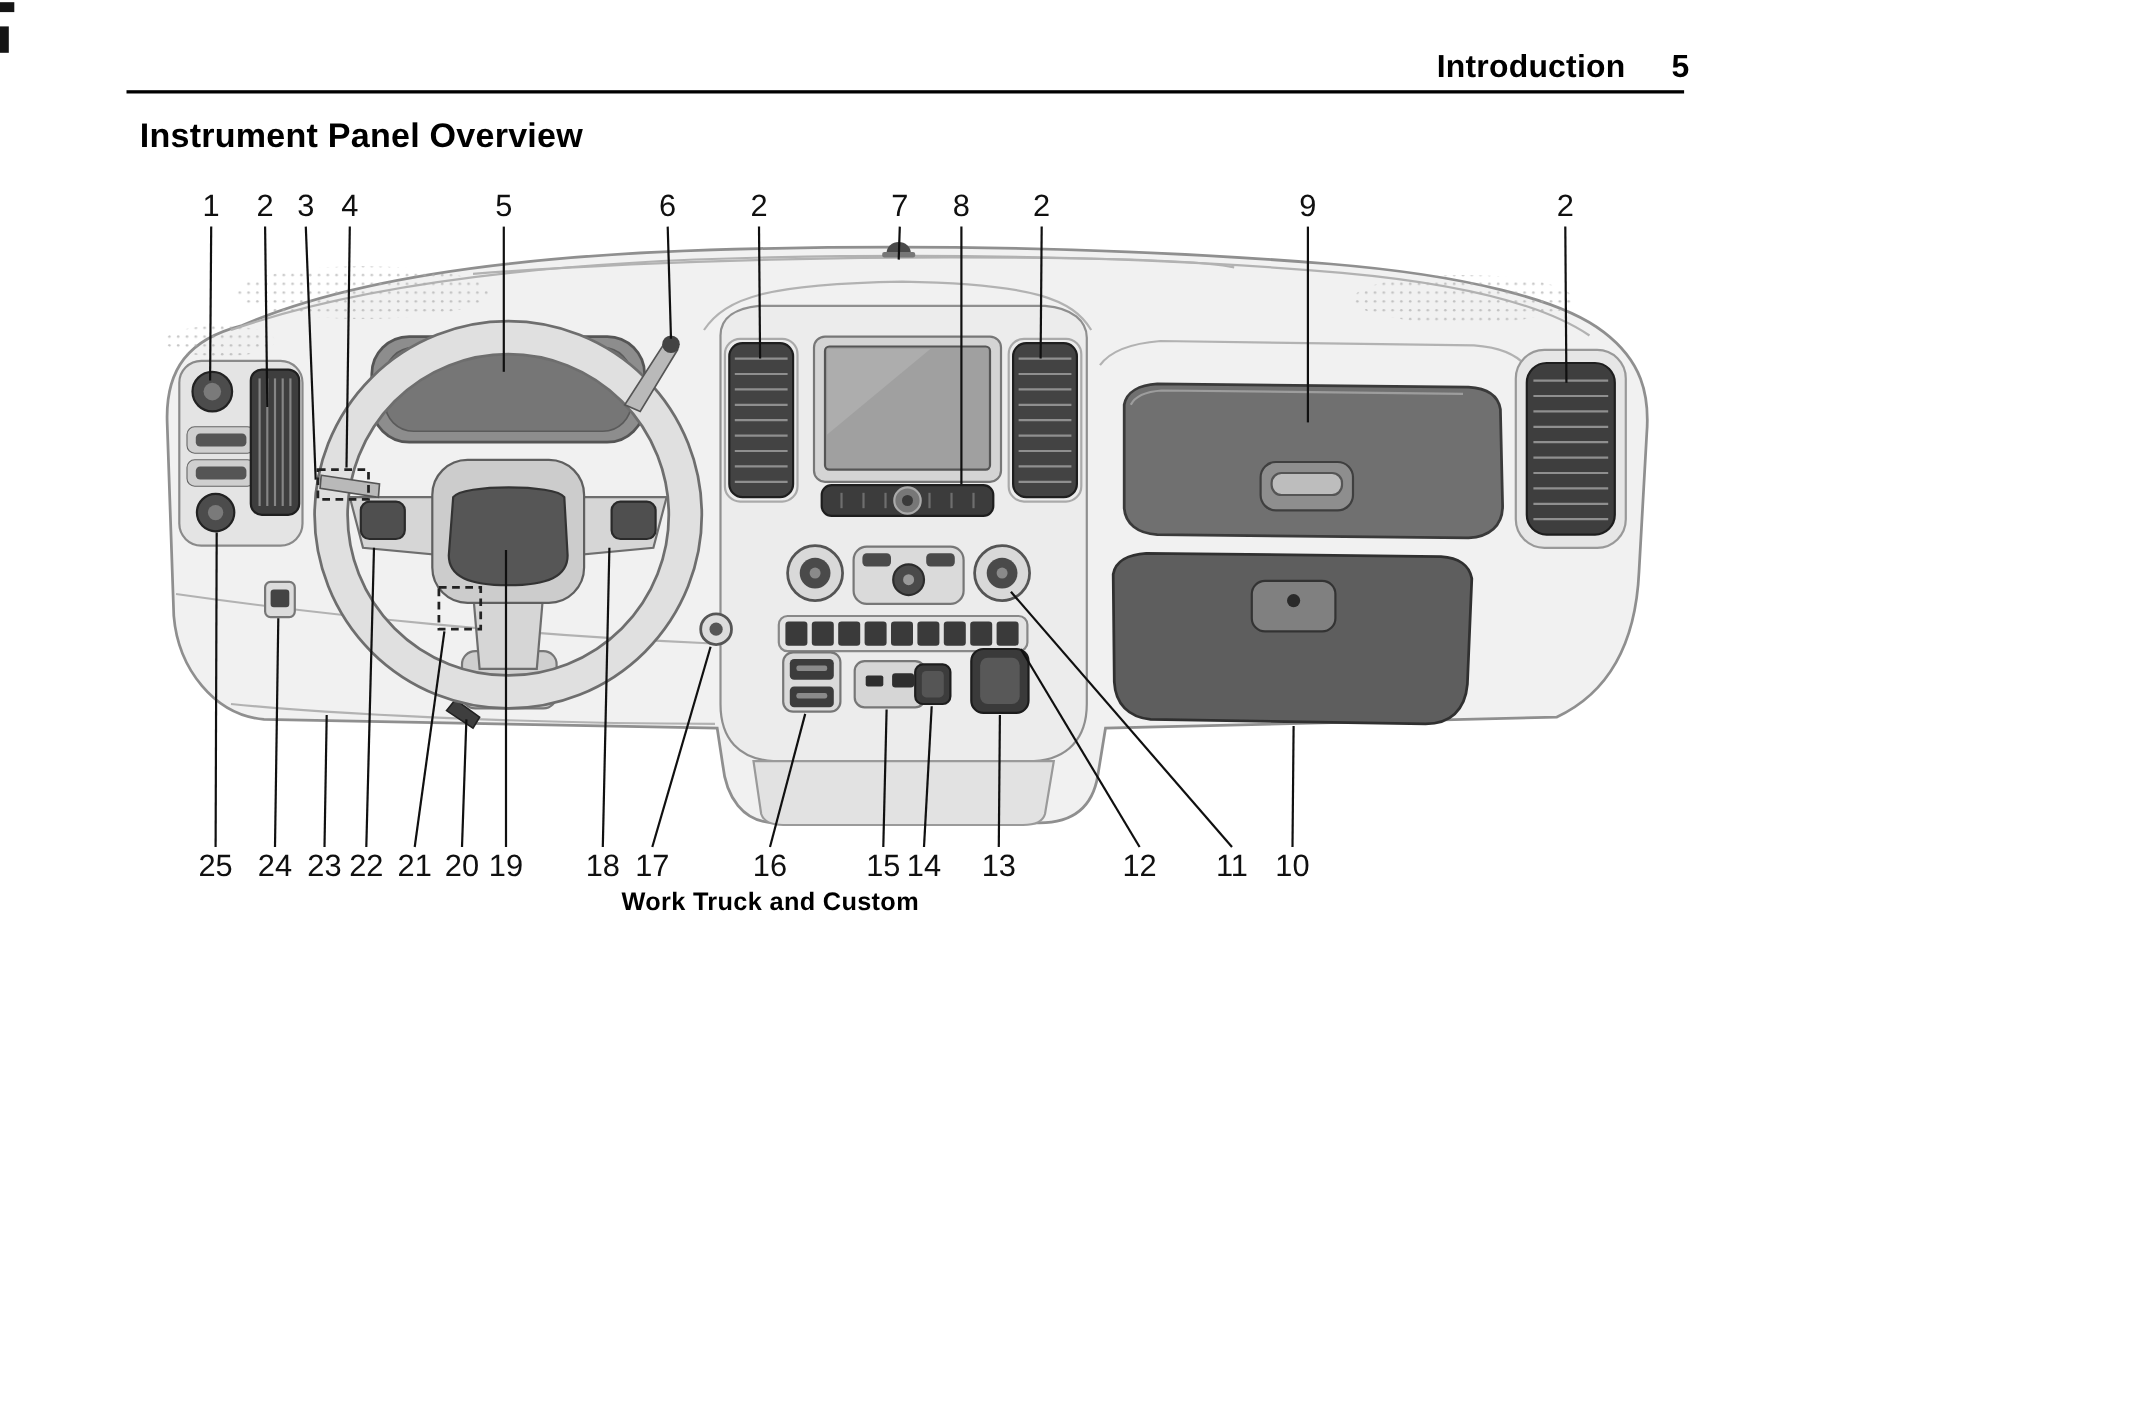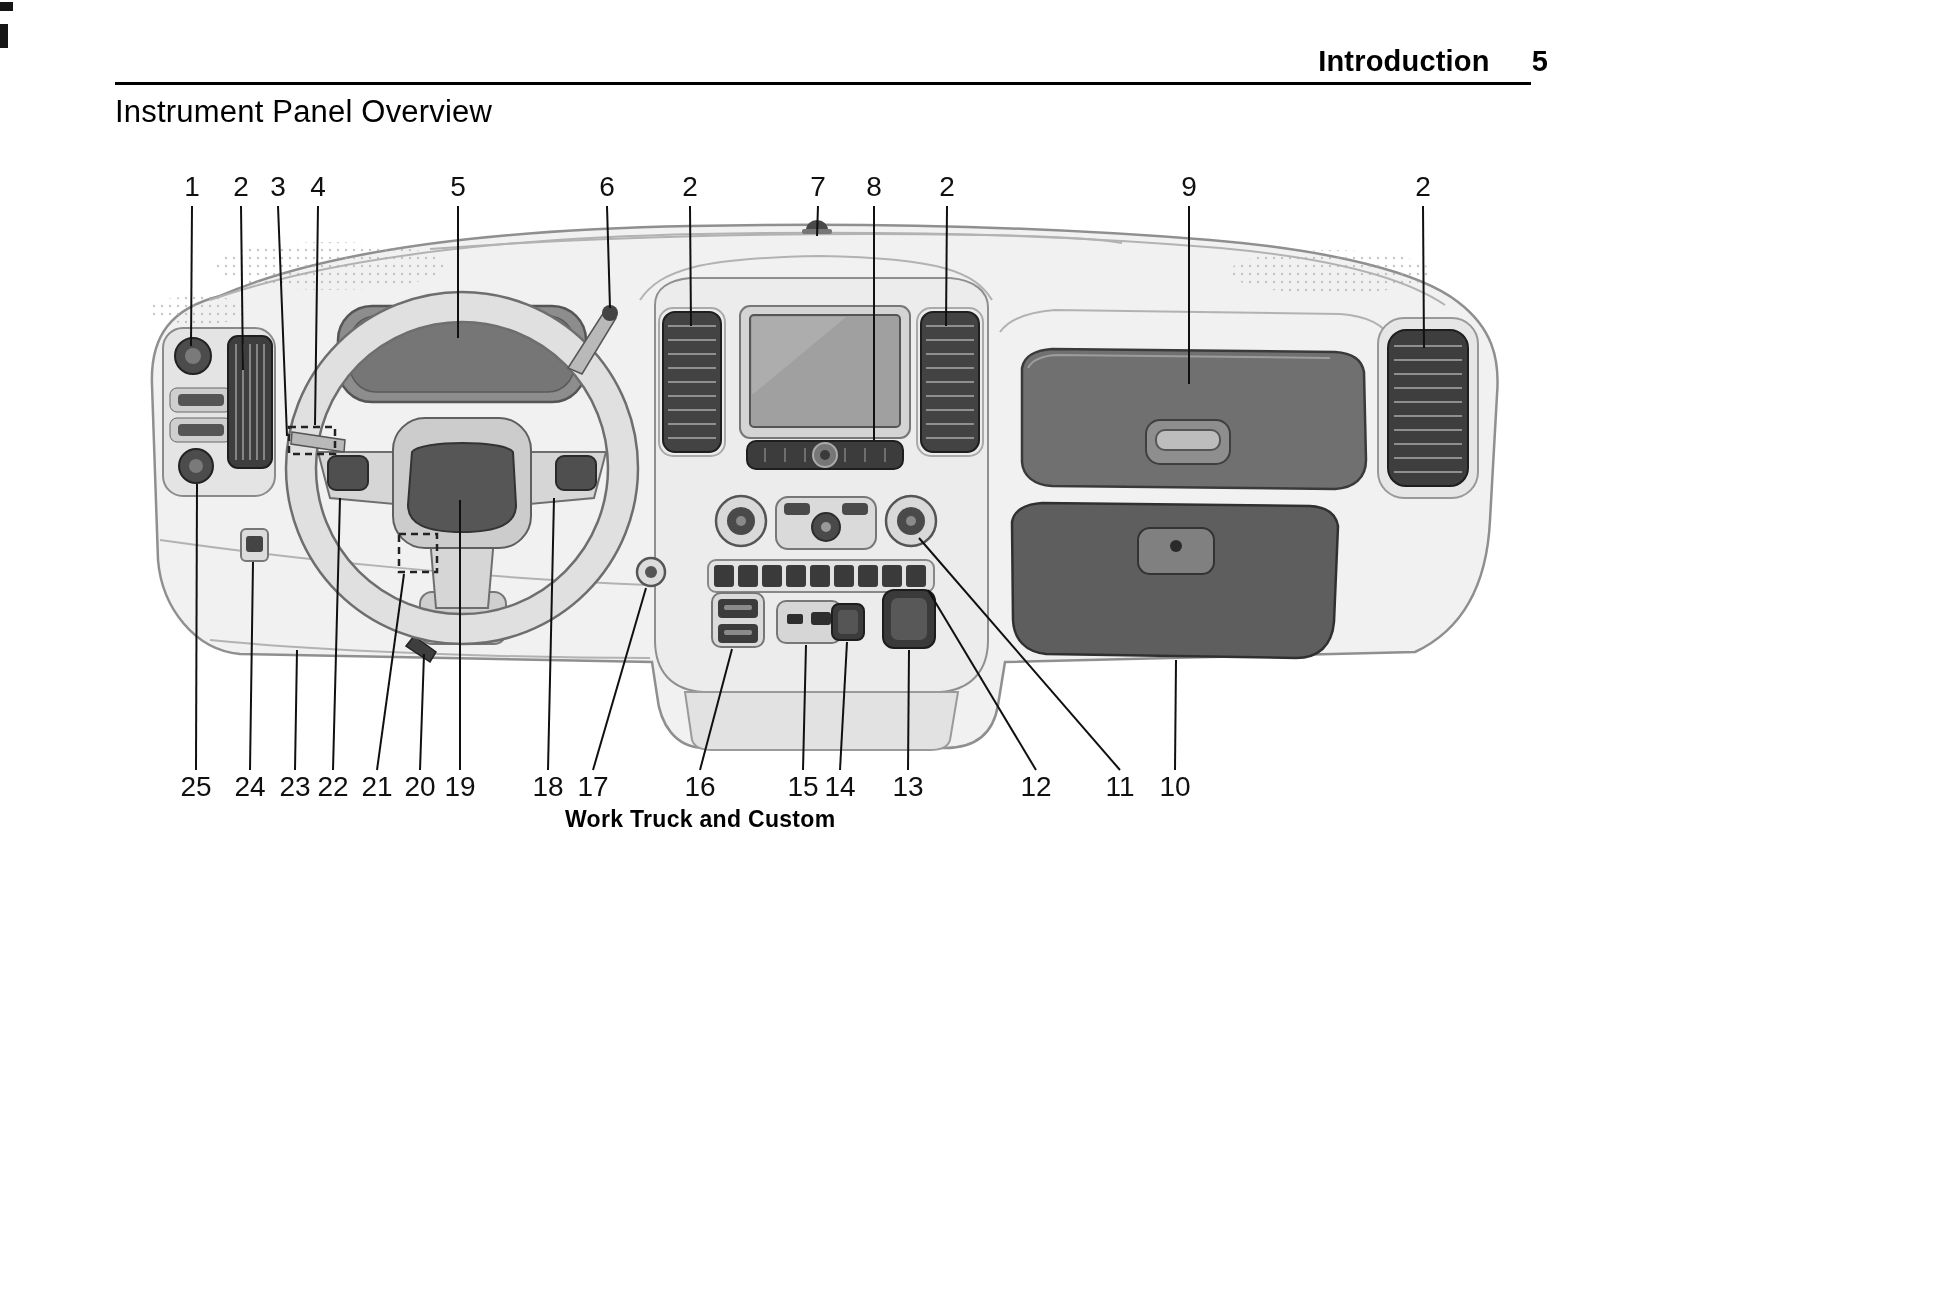--- a/index.html
+++ b/index.html
@@ -6,32 +6,32 @@
   body {
     width:1946px; height:1290px;
     background:#ffffff;
     font-family:"Liberation Sans", sans-serif;
     color:#000;
     position:relative;
     overflow:hidden;
   }
   .page { position:absolute; inset:0; }
   .header {
-    position:absolute; top:44px; left:132px; width:1416px;
+    position:absolute; top:44px; left:120px; width:1416px;
     text-align:right; font-weight:bold; font-size:29px; line-height:34px;
     letter-spacing:0.2px;
   }
   .header .pagenum { display:inline-block; margin-left:42px; }
   .rule {
     position:absolute; top:82px; left:115px; width:1416px; height:3px;
     background:#000;
   }
   .title {
-    position:absolute; top:94px; left:115px; margin:0;
-    font-size:31px; font-weight:normal; letter-spacing:0.2px;
+    position:absolute; top:94px; left:115px; margin:12px;
+    font-size:31px; font-weight:bold; letter-spacing:0.2px;
   }
   .caption {
     position:absolute; top:806px; left:565px; width:500px;
     text-align:left; font-size:23px; font-weight:bold; letter-spacing:0.3px;
   }
   svg.diagram { position:absolute; top:0; left:0; }
   .callout-num {
     font-family:"Liberation Sans", sans-serif;
     font-size:28px; fill:#101010; text-anchor:middle;
   }

